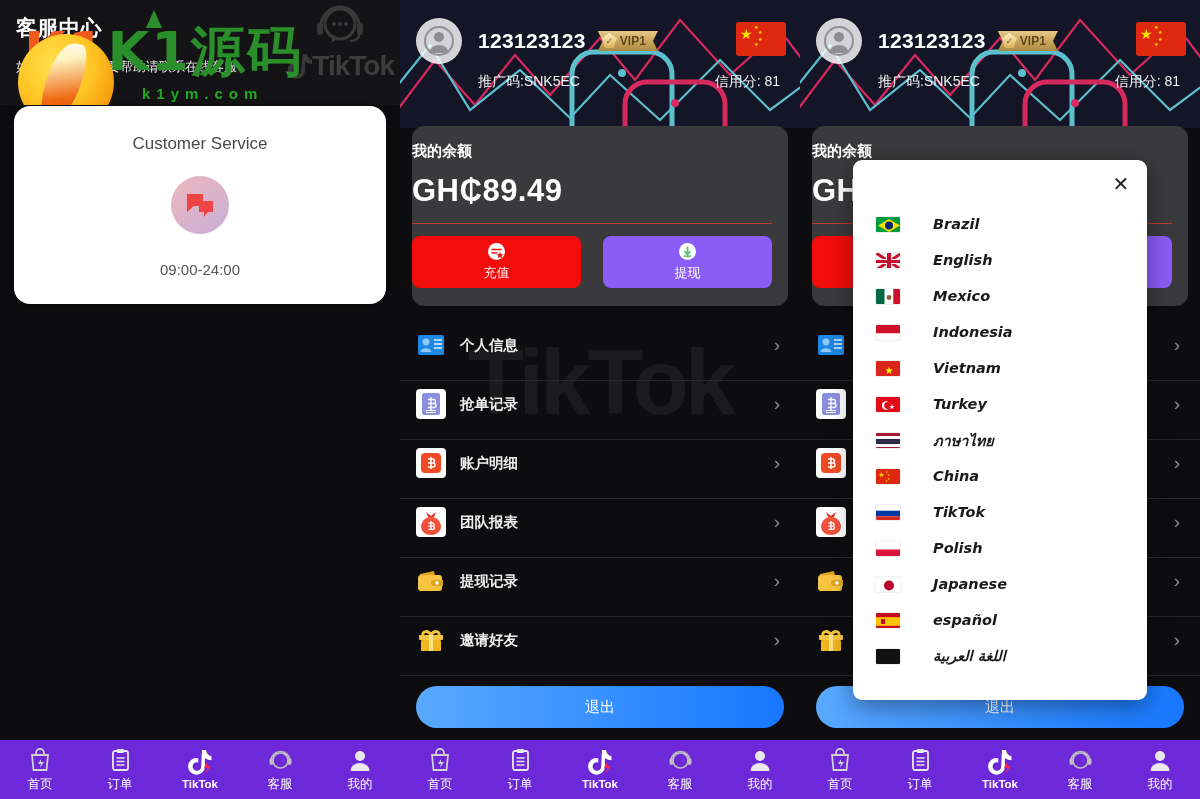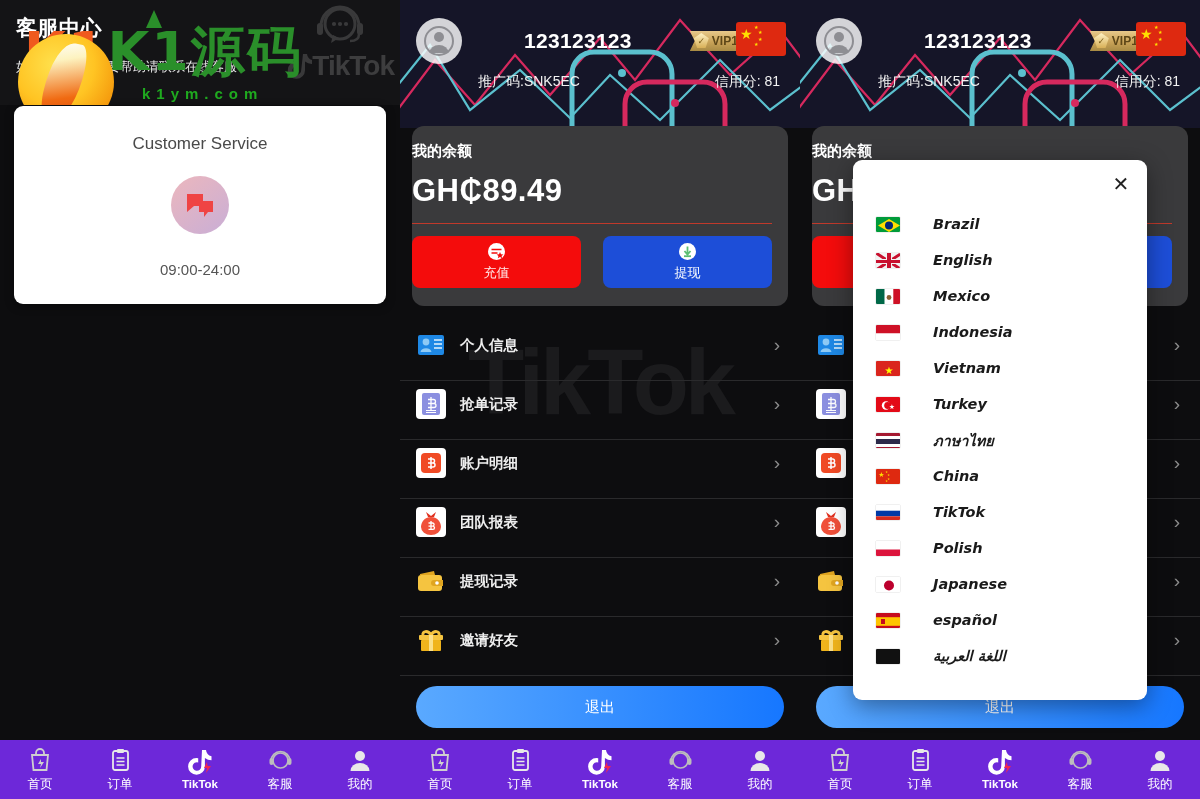--- a/index.html
+++ b/index.html
@@ -66,21 +66,21 @@
   }
   .wm-leaf {
     position: absolute; left: 122px; top: -6px;
     width: 0; height: 0;
     border-left: 8px solid transparent; border-right: 8px solid transparent;
     border-bottom: 18px solid #2a8f2a;
   }
 
   .cs-card {
     position: absolute; left: 14px; top: 106px; right: 14px;
-    background: #fff; border-radius: 9px;
+    background: #fff; border-radius: 16px;
     box-shadow: 0 2px 10px rgba(0,0,0,.45);
     padding: 28px 18px 26px 18px;
     text-align: center;
     z-index: 4;
   }
   .cs-card-title { color: #4a4a4a; font-size: 17px; }
   .cs-avatar {
     width: 58px; height: 58px; border-radius: 50%;
     margin: 22px auto 0;
     background: linear-gradient(140deg, #ecb7bd 0%, #c9aed6 100%);
@@ -89,21 +89,21 @@
   .cs-time { color: #555; font-size: 15px; margin-top: 27px; }
 
   
   .m-header {
     position: relative; height: 128px;
     background: #151528;
     overflow: hidden;
   }
   .hdr-pattern { position: absolute; inset: 0; }
   .hdr-content { position: relative; z-index: 3; padding: 18px 16px 0 16px; }
-  .hdr-row1 { display: flex; align-items: center; gap: 46px; }
+  .hdr-row1 { display: flex; align-items: center; }
   .avatar-ring {
     width: 46px; height: 46px; border-radius: 50%;
     background: rgba(255,255,255,.82);
     display: flex; align-items: center; justify-content: center;
     flex: 0 0 46px;
   }
   .uid { color: #fff; font-size: 21px; font-weight: 700; margin-left: 16px; letter-spacing: .3px; }
   .vip-badge {
     margin-left: 12px; position: relative;
     height: 20px; padding: 0 12px 0 22px;
@@ -143,21 +143,21 @@
   .bal-label { color: #fff; font-size: 15px; font-weight: 700; }
   .bal-amount { color: #fff; font-size: 31px; font-weight: 700; margin-top: 12px; letter-spacing: .5px; }
   .bal-divider { height: 1px; background: #c0392b; margin: 14px 0 12px; }
   .bal-btns { display: flex; gap: 22px; }
   .bal-btn {
     flex: 1; height: 52px; border-radius: 8px;
     display: flex; flex-direction: column; align-items: center; justify-content: center;
     gap: 3px; border: none; cursor: pointer;
   }
   .bal-btn.recharge { background: #f40c0c; }
-  .bal-btn.withdraw { background: #1d4ed8; }
+  .bal-btn.withdraw { background: #8b5cf6; }
   .bal-btn .lbl { font-size: 13px; color: #fff; }
   .bal-btn.recharge .lbl { color: #ffe9e9; }
 
   
   .menu-list { position: absolute; left: 0; right: 0; top: 322px; z-index: 4; }
   .menu-item {
     height: 59px; display: flex; align-items: center;
     padding: 0 20px 12px 16px;
     border-bottom: 1px solid #2a2a2c;
     cursor: pointer;

